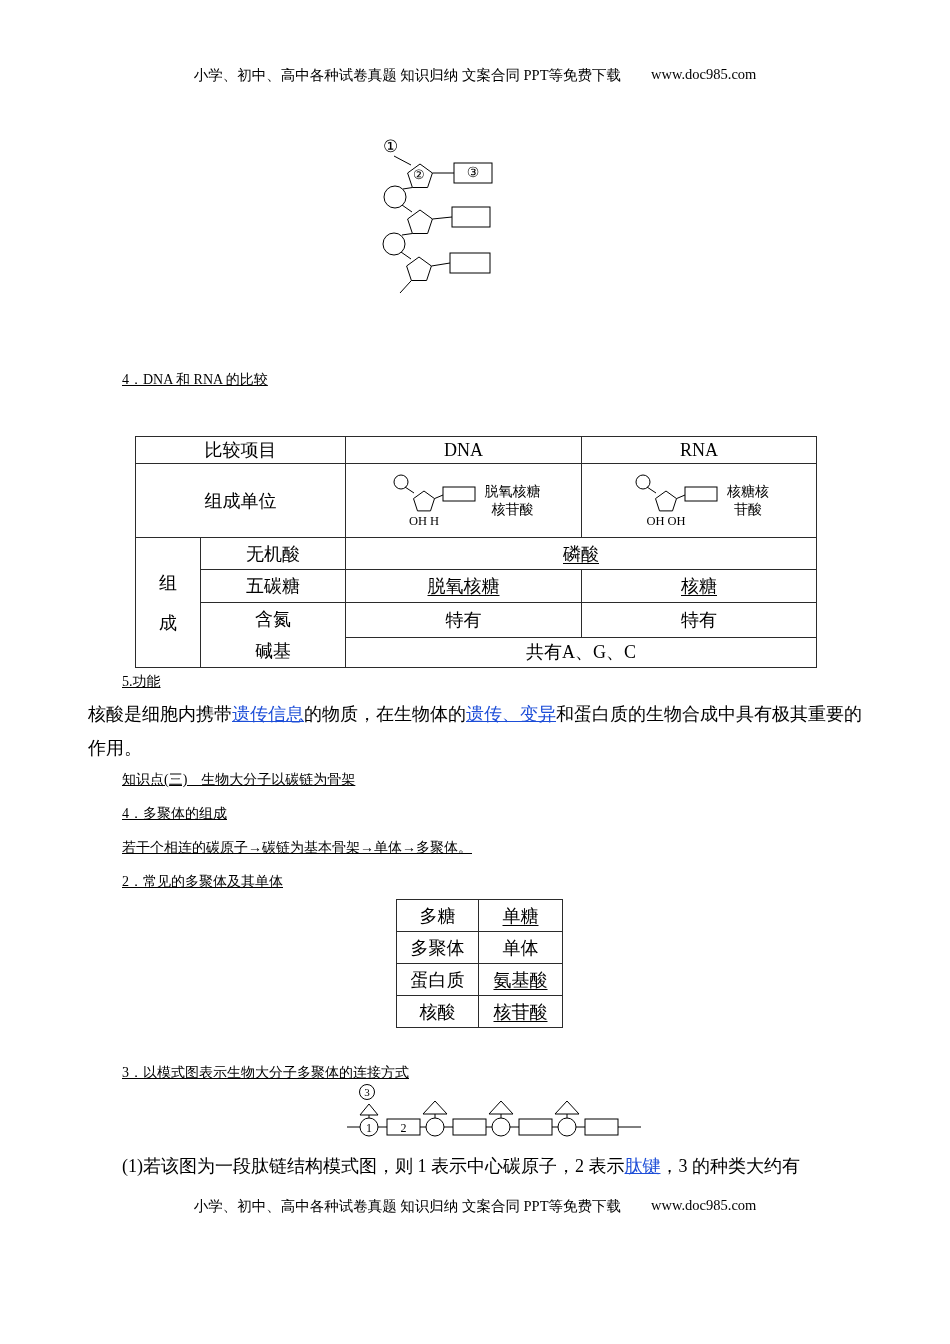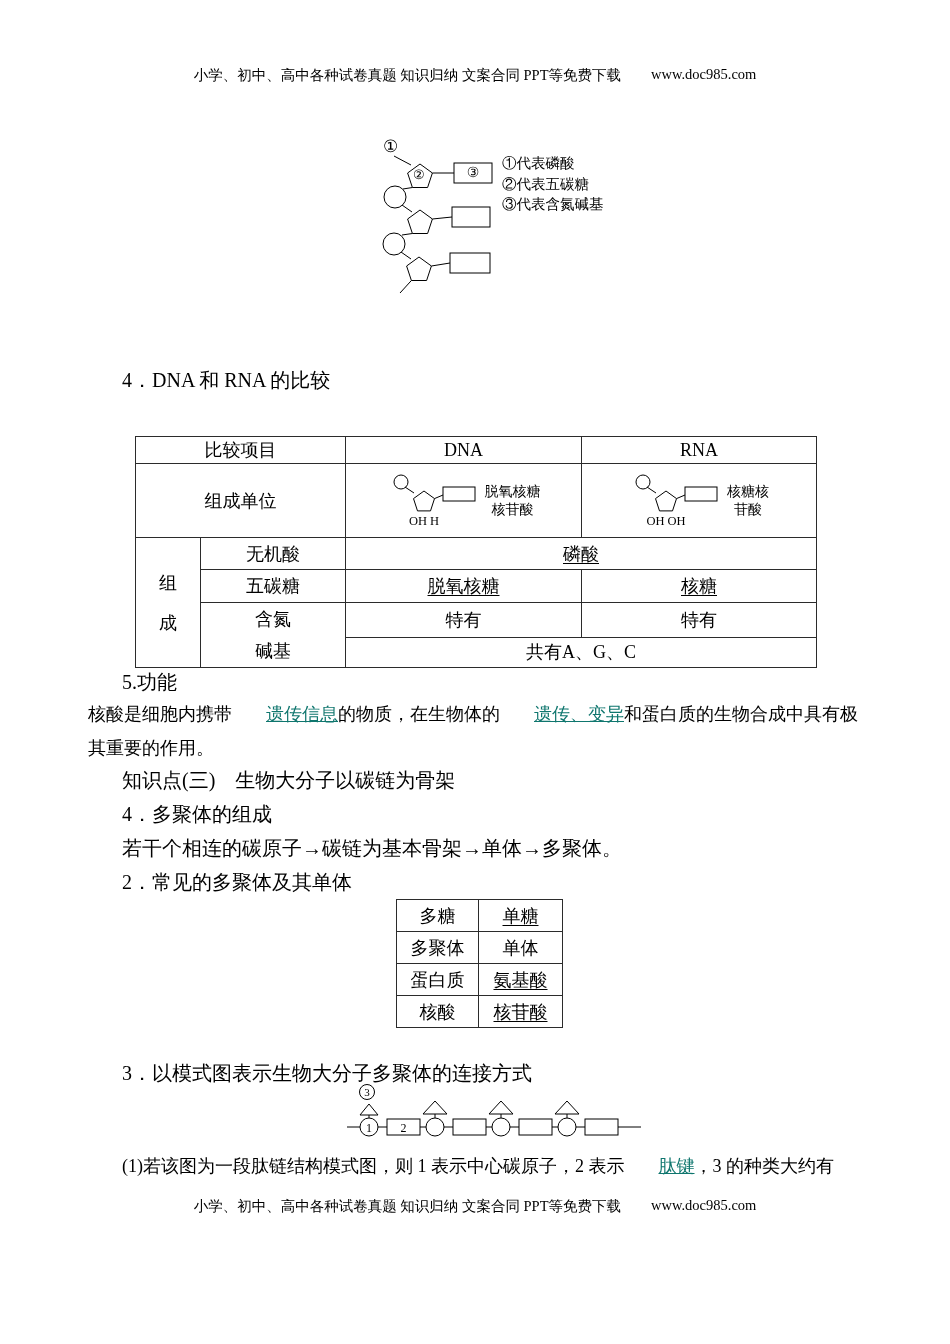--- a/index.html
+++ b/index.html
@@ -4,24 +4,24 @@
 <style>
   html,body{margin:0;padding:0;}
   body{width:950px;height:1344px;background:#ffffff;}
   .page{position:relative;width:950px;height:1344px;background:#fff;overflow:hidden;
         font-family:"Liberation Serif","DejaVu Serif",serif;color:#000;}
   .abs{position:absolute;}
   .hdr,.ftr{position:absolute;left:0;width:100%;display:flex;justify-content:center;
             gap:30px;font-size:14.5px;white-space:nowrap;text-align:right;}
   .hdr{top:66px;}
   .ftr{top:1197px;}
-  .line{position:absolute;font-size:20px;line-height:34px;white-space:nowrap;}
+  .line{position:absolute;font-size:14px;line-height:34px;white-space:nowrap;text-decoration:underline;}
   .para{position:absolute;font-size:18px;line-height:34px;}
   .ind{text-indent:2em;}
-  .red{color:#0f766e;text-decoration:underline;margin-left:34px;}
+  .red{color:#1d4ed8;text-decoration:underline;}
   .u{text-decoration:underline;text-underline-offset:3px;text-align:center;}
   svg line,svg polygon,svg rect,svg circle{stroke:#000;stroke-width:1;fill:none;}
   svg .wh{fill:#fff;}
   svg text{font-family:"Liberation Serif","DejaVu Serif",serif;fill:#000;stroke:none;}
   .dlabel{position:absolute;}
   .legend{position:absolute;font-size:14.5px;line-height:20.5px;white-space:nowrap;}
   table{border-collapse:collapse;table-layout:fixed;}
   td{border:1px solid #2b2b2b;text-align:center;vertical-align:middle;font-size:18px;padding:0;}
   .cmp{position:absolute;left:135px;top:436px;}
   .pmt{position:absolute;left:396px;top:899px;}
@@ -57,25 +57,20 @@
       <circle class="wh" cx="64" cy="109" r="11"></circle>
       <line x1="71" y1="117" x2="81" y2="124"></line>
       <polygon class="wh" points="89,122 76.6,131 81.4,145.5 96.6,145.5 101.4,131"></polygon>
       <line x1="101.4" y1="131" x2="120" y2="128"></line>
       <rect class="wh" x="120" y="118" width="40" height="20"></rect>
       <line x1="81.4" y1="145.5" x2="70" y2="158"></line>
     </svg>
     <span class="dlabel" style="left:53px;top:1px;font-size:17px;">①</span>
     <span class="dlabel" style="left:83px;top:32px;font-size:13px;">②</span>
     <span class="dlabel" style="left:124px;top:29px;width:38px;text-align:center;font-size:14px;">③</span>
-    <div class="legend" style="left:172px;top:18px;">
-      <div>①代表磷酸</div>
-      <div>②代表五碳糖</div>
-      <div>③代表含氮碱基</div>
-    </div>
   </div>
 
 
   <div class="line" style="left:122px;top:363px;">4．DNA 和 RNA 的比较</div>
 
   <table class="cmp">
     <colgroup>
         <col style="width:65px">
         <col style="width:145px">
         <col style="width:236px">

